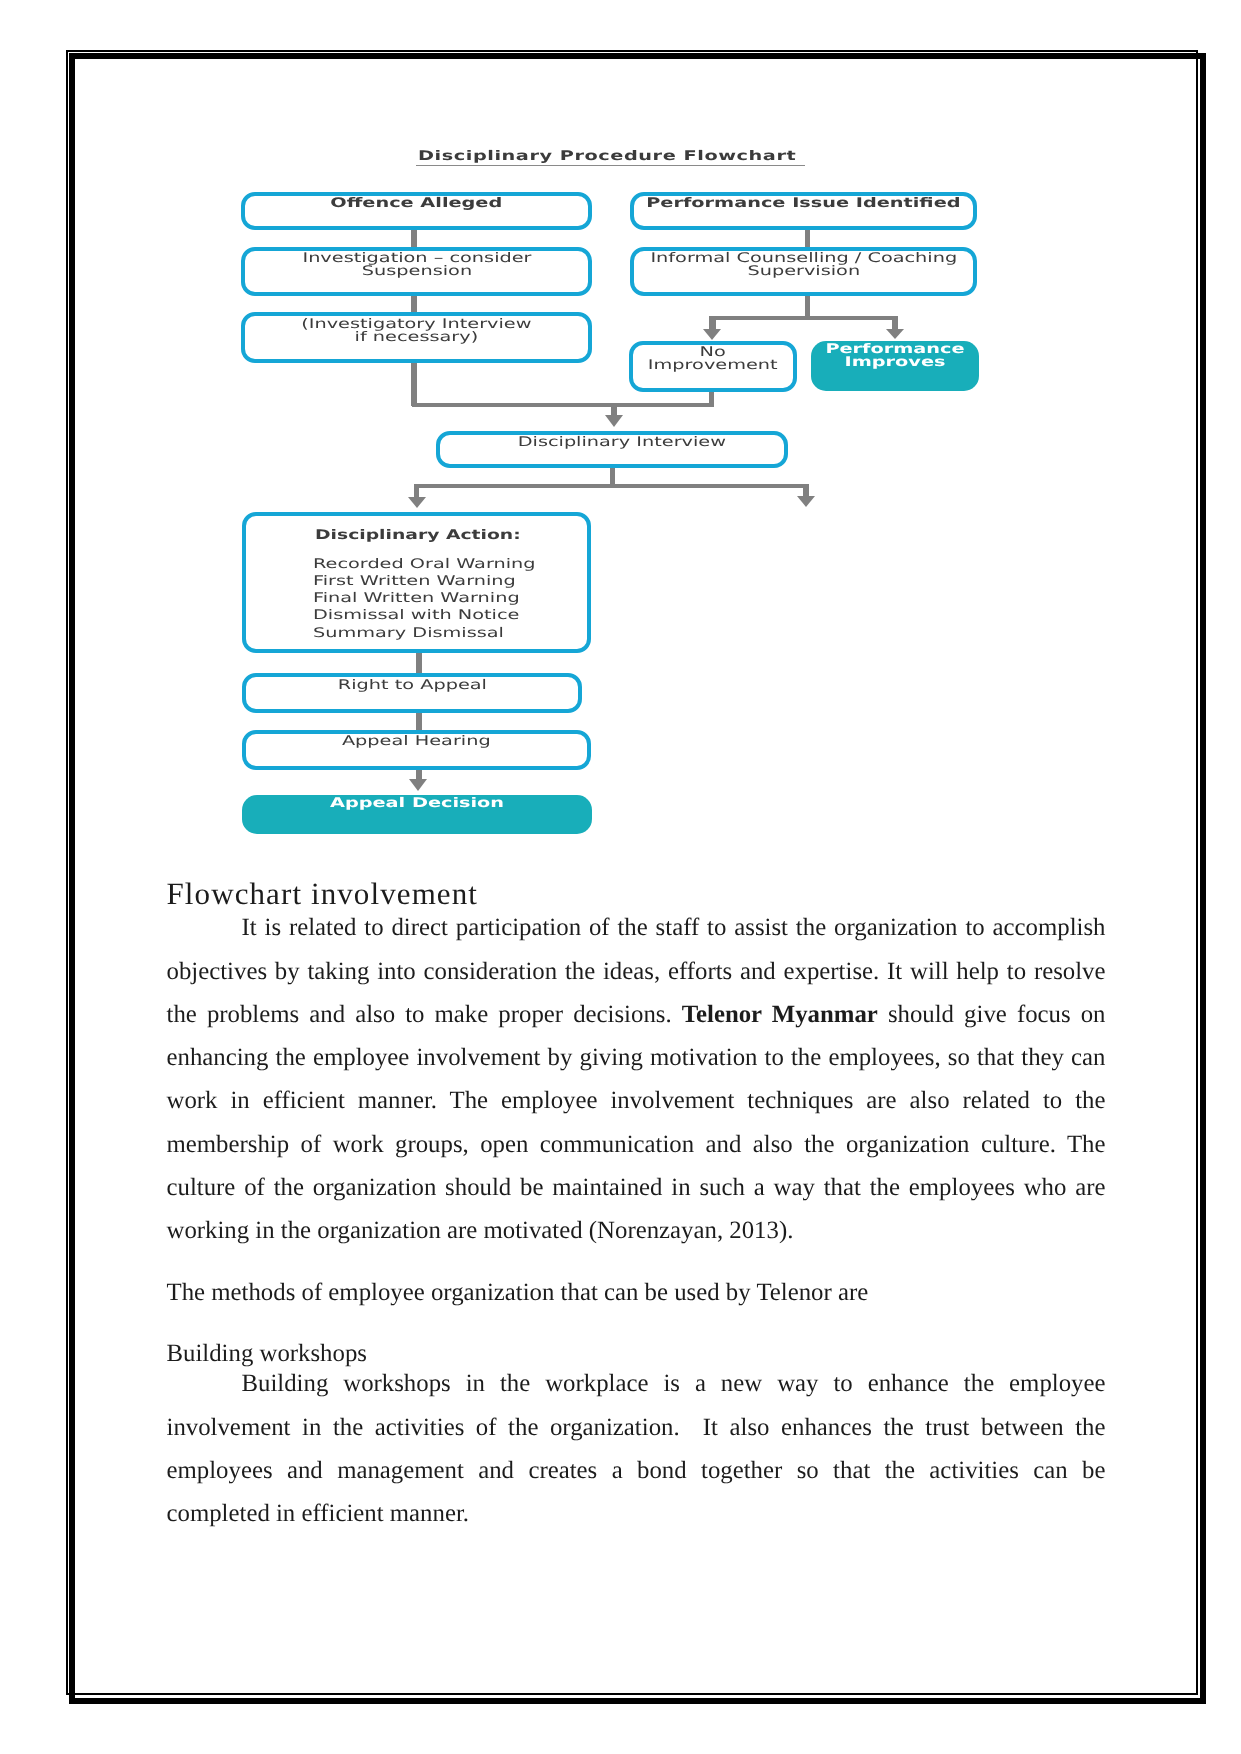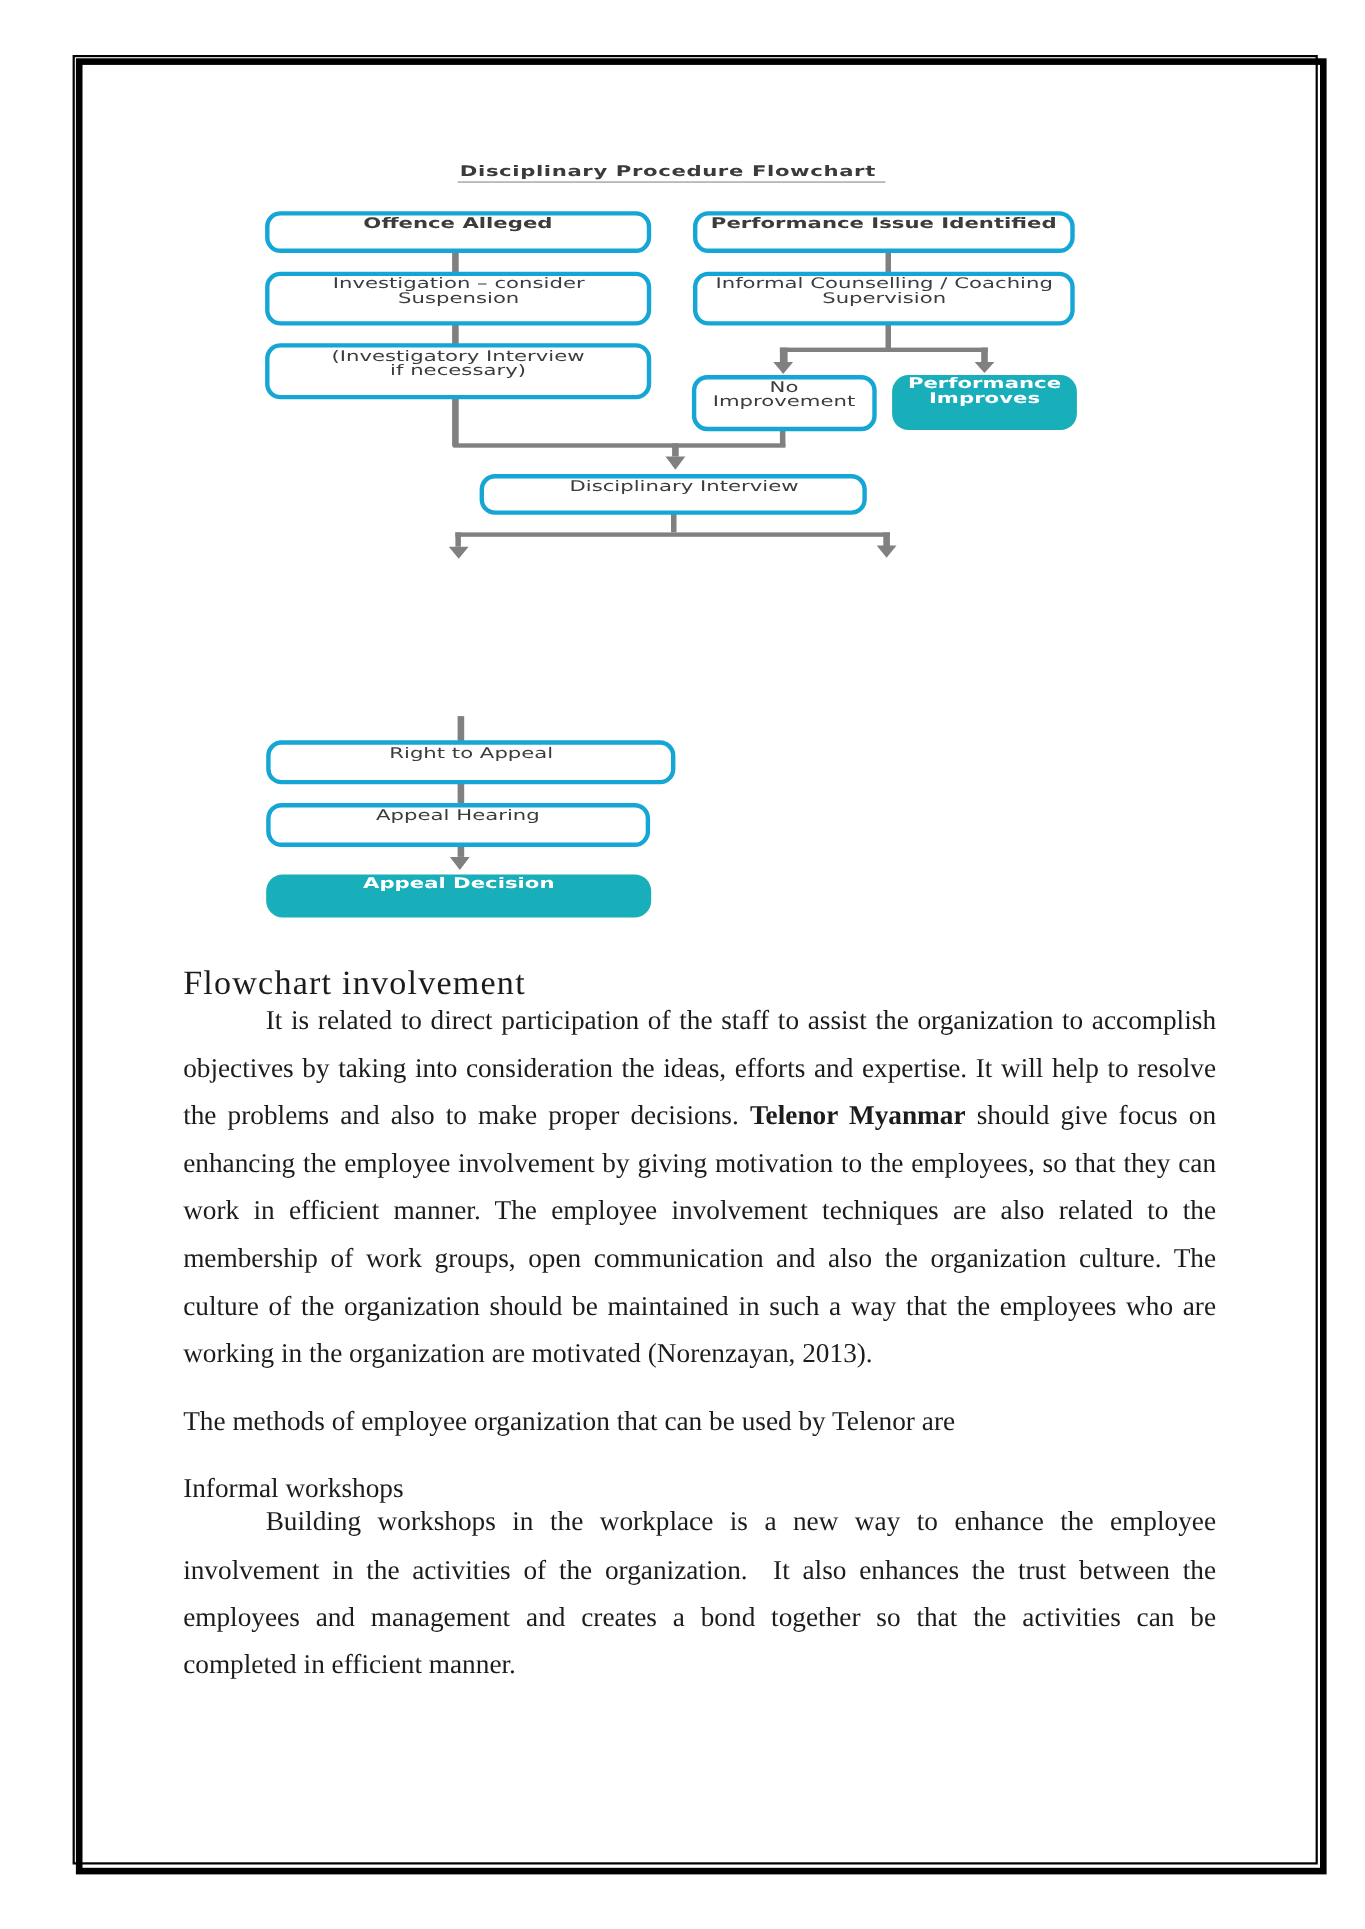--- a/index.html
+++ b/index.html
@@ -108,34 +108,44 @@
     </div>
     <div class="node outline" style="left: 612.5px; top: 340.5px; width: 168.5px; height: 51px;">
       <div class="t"><span>No</span><br><span>Improvement</span></div>
     </div>
     <div class="node filled bold" style="left: 795.2px; top: 341.3px; width: 167.6px; height: 49.7px;">
       <div class="t"><span>Performance</span><br><span>Improves</span></div>
     </div>
     <div class="node outline" style="left: 420px; top: 430.7px; width: 351.5px; height: 37.4px; padding-left: 20px;">
       <div class="t"><span>Disciplinary Interview</span></div>
     </div>
-    <div class="node outline" style="left: 226.1px; top: 673.1px; width: 372px; height: 39.9px;">
+    <div class="node outline" style="left: 226.1px; top: 673.1px; width: 340px; height: 39.9px;">
       <div class="t"><span>Right to Appeal</span></div>
     </div>
     <div class="node outline" style="left: 226.1px; top: 729.8px; width: 349.1px; height: 40.2px;">
       <div class="t"><span>Appeal Hearing</span></div>
     </div>
     <div class="node filled bold" style="left: 226px; top: 795.2px; width: 350.2px; height: 38.7px;">
       <div class="t"><span>Appeal Decision</span></div>
     </div>
 
+    <div id="action-box" style="left: 226.4px; top: 512px; width: 348.2px; height: 140.5px;">
+      <div class="hd">Disciplinary Action:</div>
+      <div class="items">
+        <div>Recorded Oral Warning</div>
+        <div>First Written Warning</div>
+        <div>Final Written Warning</div>
+        <div>Dismissal with Notice</div>
+        <div>Summary Dismissal</div>
+      </div>
+    </div>
 
   </div>
 
   <div id="body-text">
     <h2 class="sec">Flowchart involvement</h2>
     <p class="para indent" id="p1"><span>It is related to direct participation of the staff to assist the organization to accomplish objectives by taking into consideration the ideas, efforts and expertise. It will help to resolve the problems and also to make proper decisions. </span><b>Telenor Myanmar</b><span> should give focus on enhancing the employee involvement by giving motivation to the employees, so that they can work in efficient manner. The employee involvement techniques are also related to the membership of work groups, open communication and also the organization culture. The culture of the organization should be maintained in such a way that the employees who are working in the organization are motivated (Norenzayan, 2013).</span></p>
     <p class="plain" id="p2">The methods of employee organization that can be used by Telenor are</p>
-    <h3 class="sub" id="sub">Informal workshops</h3>
+    <h3 class="sub" id="sub">Building workshops</h3>
     <p class="para indent" id="p3">Building workshops in the workplace is a new way to enhance the employee involvement in the activities of the organization.&nbsp; It also enhances the trust between the employees and management and creates a bond together so that the activities can be completed in efficient manner.</p>
   </div>
 
 </div>
 
 </body></html>

